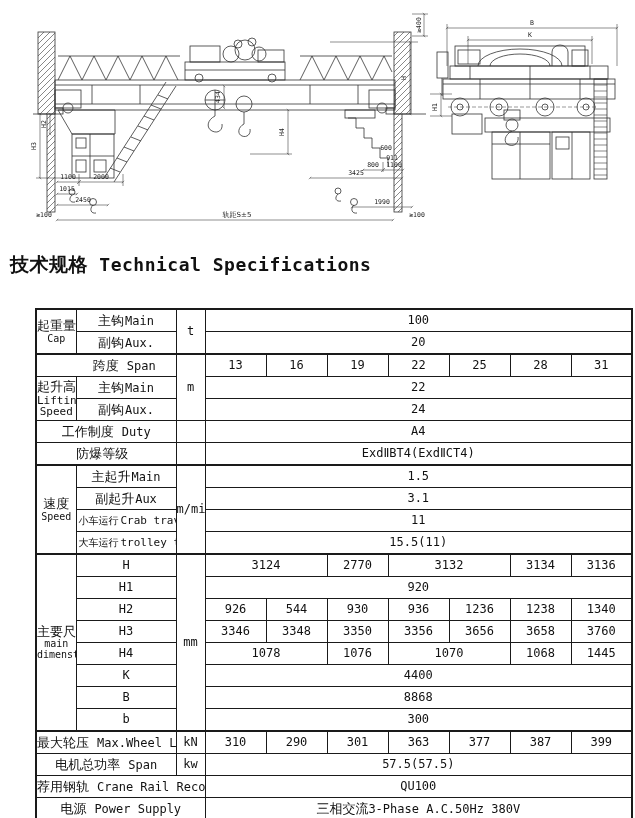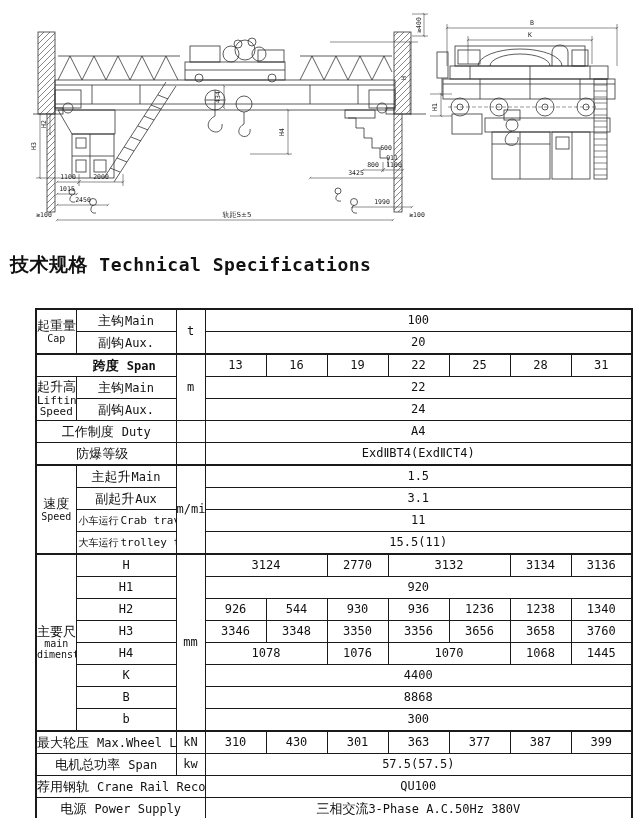--- a/index.html
+++ b/index.html
@@ -22,21 +22,21 @@
   .gl.small .en{font-size:11px;line-height:1.0;}
   .sub{text-align:left;padding-left:6px;}
   .sub .zh{margin-right:1px;}
   .sub .en{font-size:12px;}
   .sub.tight{padding-left:2px;}
   .sub.tight .zh{margin-right:2px;font-size:10px;}
   .sub.tight .en{font-size:11px;}
   .dim-sub{text-align:left;padding-left:18px;}
   .lbl{text-align:left;padding-left:4px;}
   .lbl .zh{margin-right:8px;}
-  .lbl.indent{padding-left:36px;font-weight:bold;}
+  .lbl.indent{padding-left:36px;}
   .unit{font-size:11px;}
   .pwr .zh{}
 </style>
 </head>
 <body>
 
 <div class="page">
 
   <div class="drawing-wrap">
   <svg width="635" height="232" viewBox="0 0 635 232">
@@ -402,21 +402,21 @@
     </tr>
     <tr>
       <td class="dim-sub">b</td>
       <td colspan="7">300</td>
     </tr>
 
     <tr>
       <td colspan="2" class="lbl thick"><span class="zh">最大轮压</span><span>Max.Wheel Loading</span></td>
       <td class="unit thick">kN</td>
       <td class="thick">310</td>
-      <td class="thick">430</td>
+      <td class="thick">290</td>
       <td class="thick">301</td>
       <td class="thick">363</td>
       <td class="thick">377</td>
       <td class="thick">387</td>
       <td class="thick">399</td>
     </tr>
 
     <tr>
       <td colspan="2" class="lbl"><span class="zh">电机总功率</span><span>Span</span></td>
       <td class="unit">kw</td>

